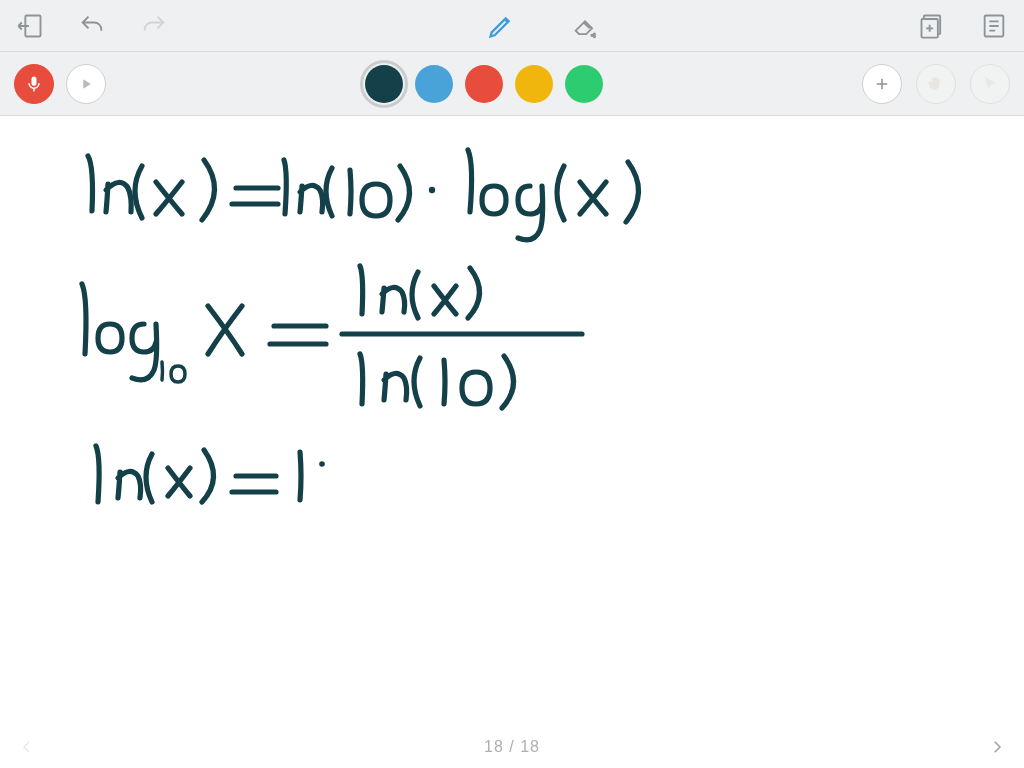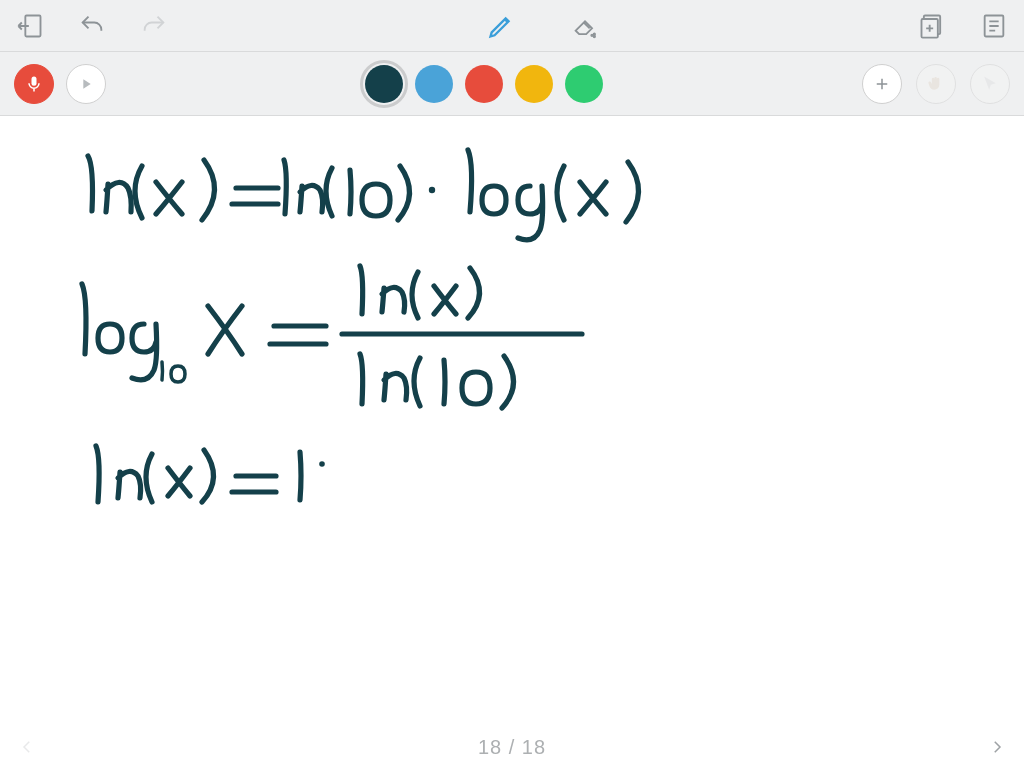--- a/index.html
+++ b/index.html
@@ -38,21 +38,21 @@
     cursor: pointer;
   }
   .circ-btn.rec { background: #e74c3c; border-color: #e74c3c; }
   .circ-btn.disabled { background: #f4f4f4; opacity: 0.5; }
   .canvas { position: relative; width: 1024px; height: 610px; background: #fff; }
   .handwriting { position: absolute; left: 0; top: 0; width: 1024px; height: 610px; }
   .footer {
     height: 42px; display: flex; align-items: center; justify-content: space-between;
     padding: 0 18px; color: #b6b9bb; font-size: 15px;
   }
-  .page-ind { flex:1; text-align:center; color:#adb0b2; font-size:20px; letter-spacing:1px; font-weight:300;}
+  .page-ind { flex:1; text-align:center; color:#adb0b2; font-size:16px; letter-spacing:1px; font-weight:300;}
   .chev { width:18px; height:18px; cursor:pointer; }
   .chev.disabled { opacity: 0.3; }
   .right-tools { display:flex; gap:14px; align-items:center; }
 </style>
 </head>
 <body>
 
 <div class="toolbar1">
   <div class="tb-left">
     <div class="icon-btn">

